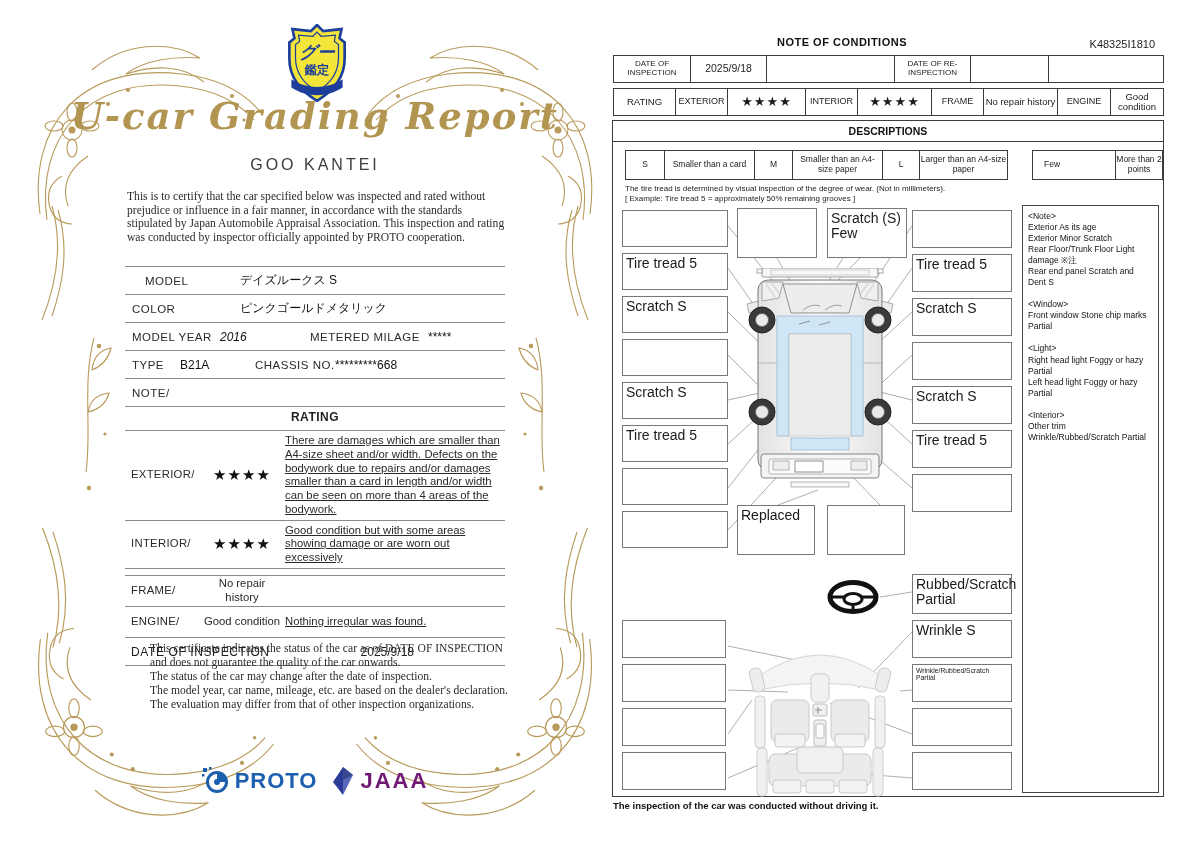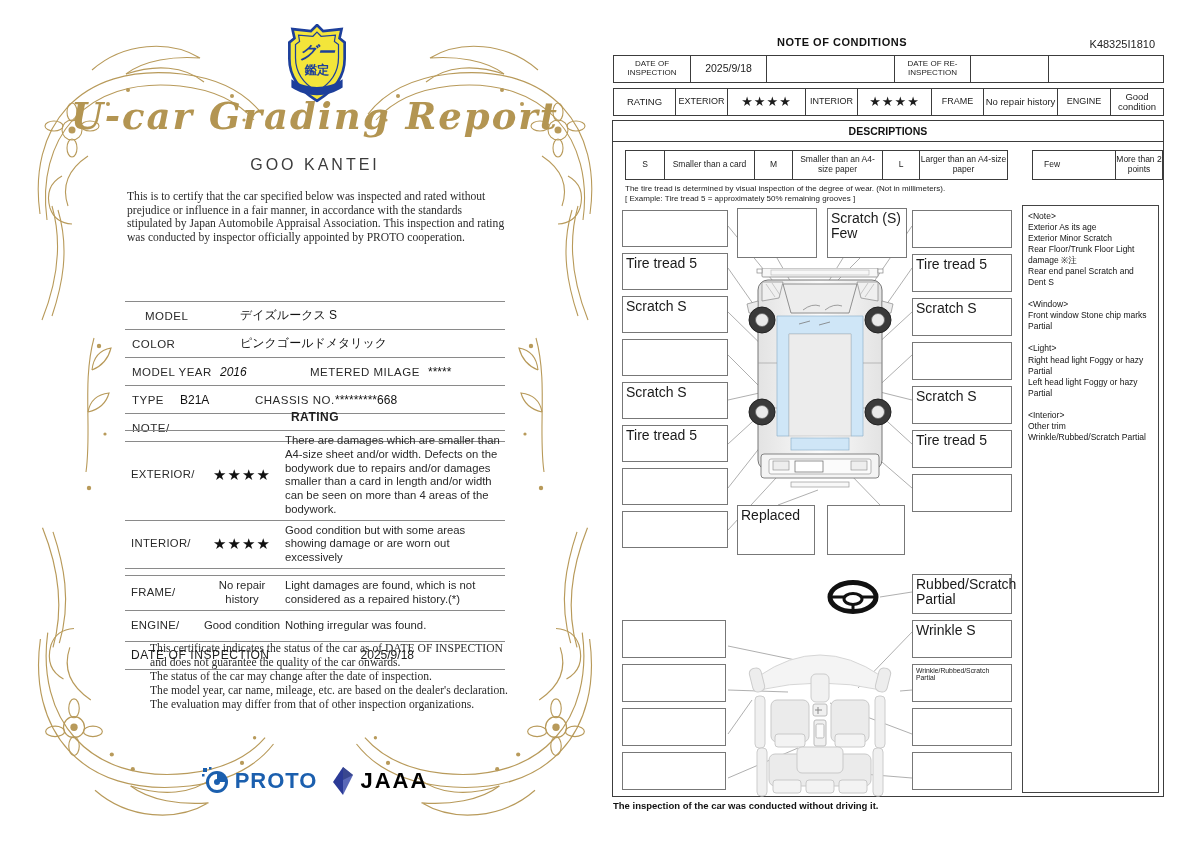--- a/index.html
+++ b/index.html
@@ -11,46 +11,46 @@
   .shield{position:absolute;left:256px;top:24px;width:62px;height:86px;}
   .cert-title{position:absolute;left:0;top:94px;width:570px;text-align:center;
     font-family:"DejaVu Serif",serif;font-style:italic;font-weight:bold;
     font-size:37px;color:#b39552;letter-spacing:2px;}
   .cert-sub{position:absolute;left:0;top:156px;width:570px;text-align:center;
     font-size:16px;letter-spacing:3px;color:#3c3c3c;}
   .cert-intro{position:absolute;left:97px;top:178px;width:382px;
     font-family:"Liberation Serif",serif;font-size:11.6px;line-height:1.2;color:#2b2b2b;}
   .sec-head{position:absolute;width:570px;text-align:center;font-size:12px;font-weight:bold;
     letter-spacing:.5px;color:#1e1e1e;}
-  .spec-table{position:absolute;left:95px;top:266px;width:380px;border-top:1px solid #8a8a8a;margin-top:35px;}
+  .spec-table{position:absolute;left:95px;top:266px;width:380px;border-top:1px solid #8a8a8a;}
   .spec-row{display:flex;align-items:center;height:27px;border-bottom:1px solid #8a8a8a;
     font-size:11.5px;color:#2a2a2a;}
   .spec-row .lbl{padding-left:20px;letter-spacing:.5px;}
   .spec-row .val{font-size:12px;color:#111;}
   .rating-table{position:absolute;left:95px;top:430px;width:380px;}
   .rt-row{display:flex;align-items:center;border-bottom:1px solid #8a8a8a;
     font-size:11.3px;line-height:1.22;color:#2a2a2a;}
   .rt-row.first{border-top:1px solid #8a8a8a;}
   .rt-label{width:72px;padding-left:6px;flex:none;letter-spacing:.3px;}
   .rt-grade{width:78px;flex:none;text-align:center;}
   .rt-grade.stars{font-size:15px;letter-spacing:1px;color:#111;}
-  .rt-desc{flex:1;padding:3px 0 3px 4px;}
+  .rt-desc{flex:1;padding:3px 0 3px 4px;text-decoration:underline;}
   .rt-gap{height:6px;}
   .date-row{display:flex;align-items:center;height:27px;border-bottom:1px solid #8a8a8a;
     font-size:12px;color:#1d1d1d;}
   .date-row .dlbl{padding-left:6px;letter-spacing:.6px;}
   .date-row .dval{flex:1;text-align:center;}
   .disclaimer{position:absolute;left:120px;top:642px;width:362px;
     font-family:"Liberation Serif",serif;font-size:11.6px;line-height:1.2;color:#2b2b2b;}
   .logo-row{position:absolute;left:0;top:766px;width:570px;display:flex;
     justify-content:center;align-items:center;gap:14px;}
   .proto-wrap{display:flex;align-items:center;gap:5px;}
   .proto-text{font-size:22px;font-weight:800;color:#1b5fae;letter-spacing:1px;}
   .jaaa-wrap{display:flex;align-items:center;gap:5px;}
-  .jaaa-text{font-size:22px;font-weight:800;color:#000000;letter-spacing:2px;}
+  .jaaa-text{font-size:22px;font-weight:800;color:#701a75;letter-spacing:2px;}
   
   .page-right{position:absolute;left:600px;top:0;width:570px;height:848px;font-size:10px;}
   .noc-title{position:absolute;left:12px;top:36px;width:460px;text-align:center;
     font-size:11px;font-weight:600;letter-spacing:.5px;color:#111;}
   .report-no{position:absolute;right:15px;top:38px;font-size:11px;color:#222;}
   .trow{position:absolute;display:flex;border:1.5px solid #3c3c3c;box-sizing:border-box;}
   .tcell{display:flex;align-items:center;justify-content:center;text-align:center;
     border-left:1.5px solid #3c3c3c;box-sizing:border-box;line-height:1.1;color:#1c1c1c;}
   .tcell:first-child{border-left:none;}
   .tcell.small{font-size:8px;}
@@ -174,21 +174,20 @@
       </div>
       <div class="rt-row" style="min-height:46px;">
         <span class="rt-label">INTERIOR/</span>
         <span class="rt-grade stars">★★★★</span>
         <span class="rt-desc">Good condition but with some areas showing damage or are worn out excessively</span>
       </div>
       <div class="rt-gap"></div>
       <div class="rt-row first" style="min-height:30px;">
         <span class="rt-label">FRAME/</span>
         <span class="rt-grade">No repair history</span>
-        <span class="rt-desc">Light damages are found, which is not considered as a repaired history.(*)</span>
       </div>
       <div class="rt-row" style="min-height:30px;">
         <span class="rt-label">ENGINE/</span>
         <span class="rt-grade">Good condition</span>
         <span class="rt-desc">Nothing irregular was found.</span>
       </div>
       <div class="date-row">
         <span class="dlbl">DATE OF INSPECTION</span>
         <span class="dval">2025/9/18</span>
       </div>

